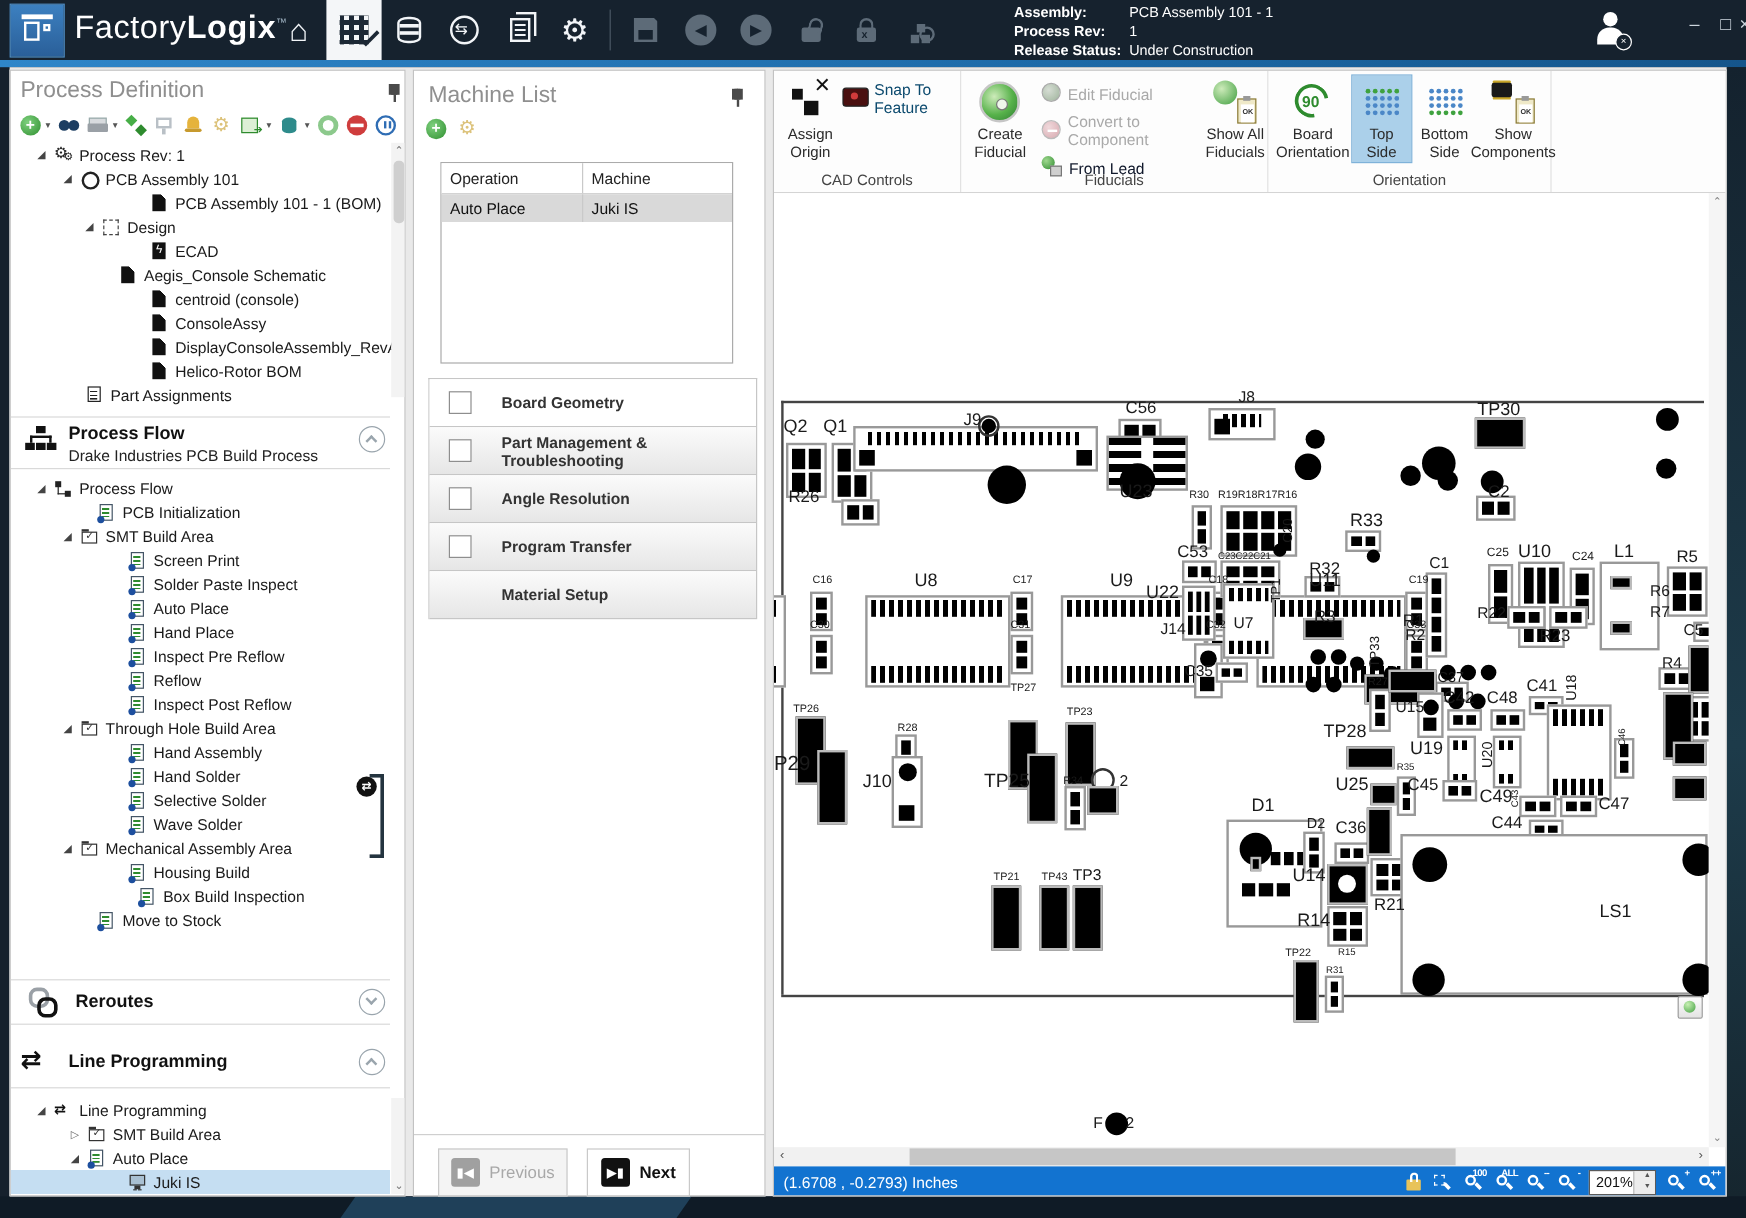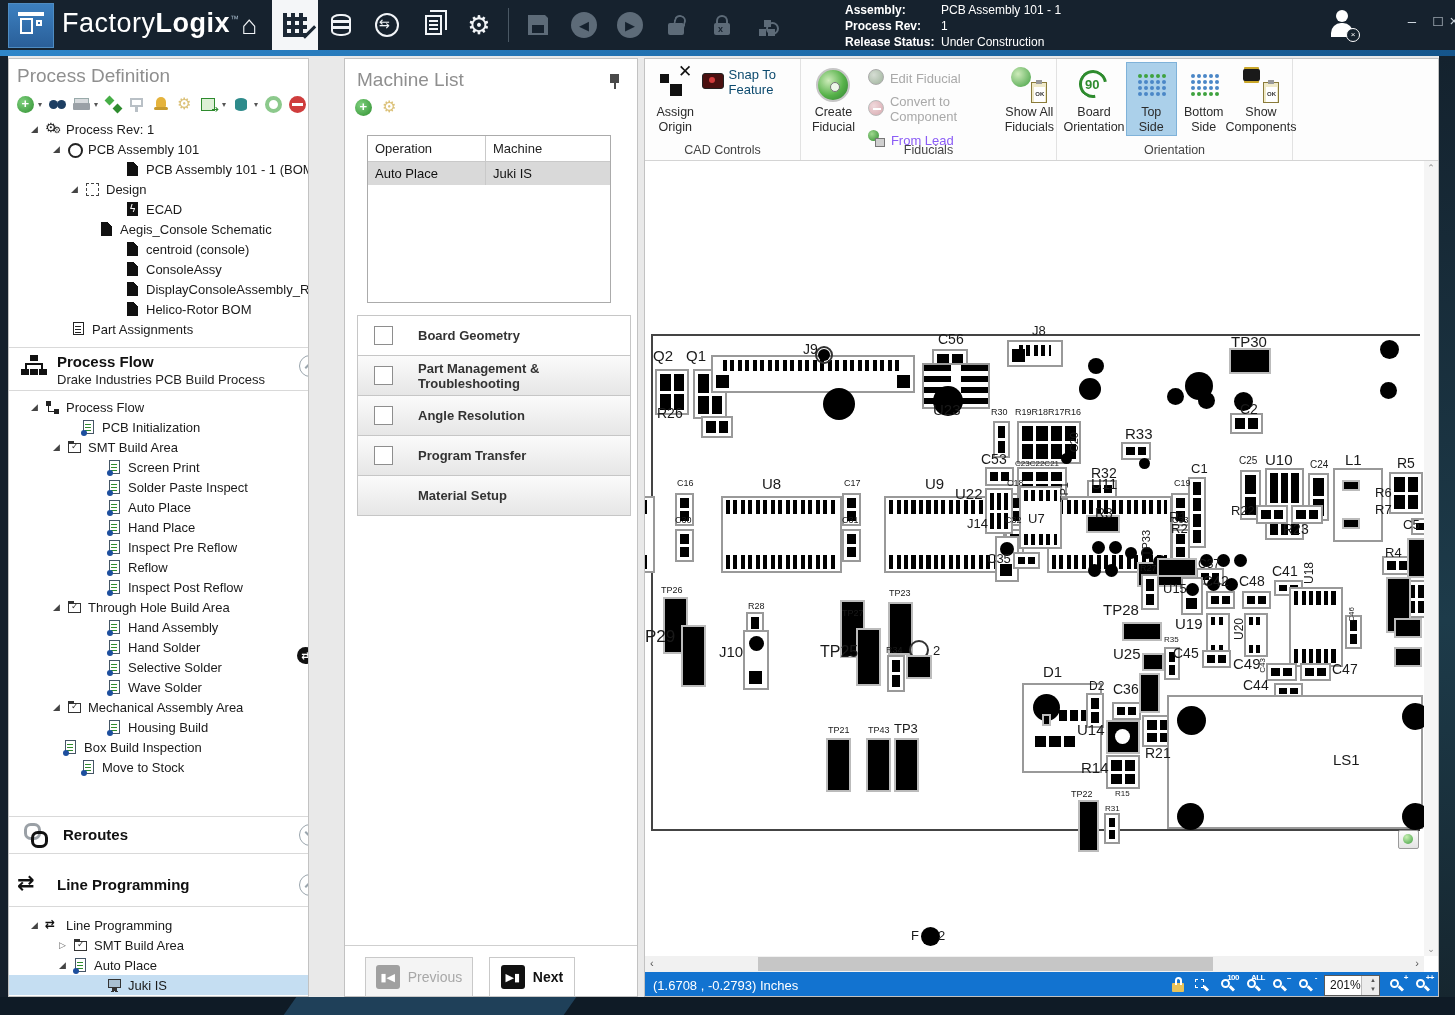--- a/index.html
+++ b/index.html
@@ -57,21 +57,21 @@
   #content-bg{left:8px;top:56px;width:1431px;height:941px;background:#e9e9e9;}
   #right-edge{left:1439px;top:56px;width:16px;height:941px;background:linear-gradient(180deg,#14222e,#1d3b4a 60%,#16262f);}
   #bottom-strip{left:0;top:997px;width:1455px;height:18px;background:#0f1b26;overflow:hidden;}
   #bottom-strip::before{content:"";position:absolute;left:290px;top:0;width:280px;height:18px;background:#234a66;transform:skewX(-35deg);opacity:.8;}
   .panel{background:#fff;border:1px solid #c2c2c2;box-sizing:border-box;}
   .ptitle{color:#8f8f8f;font-size:19px;}
   .pin{position:absolute;width:14px;height:16px;}
   .pin::before{content:"";position:absolute;left:5px;top:1px;width:5px;height:9px;background:#4a4a4a;box-shadow:-2px 0 0 #4a4a4a,2px 0 0 #4a4a4a;}
   .pin::after{content:"";position:absolute;left:7px;top:10px;width:1.5px;height:6px;background:#4a4a4a;}
   
-  #left-panel{left:8px;top:58px;width:301px;height:939px;overflow:hidden;}
+  #left-panel{left:8px;top:58px;width:330px;height:939px;overflow:hidden;}
   #pd-toolbar{position:absolute;left:8px;top:34px;height:22px;display:flex;align-items:center;gap:7px;}
   .sbico{position:relative;width:17px;height:17px;flex:none;}
   .caret{font-size:8px;color:#555;margin-left:-3px;}
   .sb-add{border-radius:50%;background:radial-gradient(circle at 35% 35%,#7ed07e,#2f8f2f);}
   .sb-add::after{content:"+";position:absolute;left:4.5px;top:0px;color:#fff;font-size:13px;font-weight:bold;}
   .sb-find::before{content:"";position:absolute;left:0;top:4px;width:9px;height:9px;border-radius:50%;background:#1d3e62;box-shadow:8px 0 0 #1d3e62;}
   .sb-print::before{content:"";position:absolute;left:1px;top:2px;width:13px;height:5px;background:#d8dbde;border:1px solid #9aa;}
   .sb-print::after{content:"";position:absolute;left:0;top:7px;width:17px;height:7px;background:#9aa0a6;border-radius:1px;}
   .sb-merge::before{content:"";position:absolute;left:1px;top:1px;width:7px;height:7px;background:#47ae47;transform:rotate(45deg);}
   .sb-merge::after{content:"";position:absolute;right:1px;bottom:1px;width:7px;height:7px;background:#2e8b2e;transform:rotate(45deg);}
@@ -154,21 +154,21 @@
   #right-panel{left:644px;top:58px;width:795px;height:939px;border:1px solid #c2c2c2;background:#fff;box-sizing:border-box;overflow:hidden;}
   #ribbon{position:absolute;left:0;top:0;width:793px;height:102px;background:#fdfdfd;border-bottom:1px solid #d4d4d4;box-sizing:border-box;display:flex;}
   .rgroup{position:relative;height:100%;border-right:1px solid #e2e2e2;box-sizing:border-box;}
   .rcaption{position:absolute;left:0;right:0;bottom:3px;text-align:center;font-size:12.5px;color:#444;}
   .ritems{position:absolute;left:0;top:4px;right:0;bottom:22px;display:flex;align-items:flex-start;padding-left:6px;}
   .rbig{display:flex;flex-direction:column;align-items:center;width:58px;margin:0 2px;padding-top:2px;font-size:12.5px;color:#2b2b2b;text-align:center;line-height:15px;}
   .rbig.selected{background:#abd0ea;outline:1px solid #7fb2d9;}
   .rbig .iconbox{height:40px;display:flex;align-items:center;justify-content:center;}
   .rinline{display:flex;align-items:center;gap:5px;font-size:13px;color:#0c4a6e;margin:4px 4px 0 2px;}
   .rstack{display:flex;flex-direction:column;gap:6px;margin:6px 6px 0 8px;}
-  .rstack .srow{display:flex;align-items:center;gap:6px;font-size:13px;color:#8b5cf6;}
+  .rstack .srow{display:flex;align-items:center;gap:6px;font-size:13px;color:#0f172a;}
   .rstack .srow.dis{color:#a9a9a9;}
   .ri{position:relative;display:inline-block;}
   .ri-assign-origin{width:34px;height:34px;}
   .ri-assign-origin i{position:absolute;background:#111;}
   .ri-assign-origin .s1{left:2px;top:6px;width:9px;height:9px;}
   .ri-assign-origin .s2{left:12px;top:16px;width:12px;height:12px;}
   .ri-assign-origin b{position:absolute;right:0;top:-4px;font-size:17px;color:#111;}
   .ri-snap{width:20px;height:14px;background:#4a1010;border:1.5px solid #222;border-radius:3px;}
   .ri-snap::after{content:"";position:absolute;left:6px;top:3px;width:6px;height:6px;border-radius:50%;background:#d03b3b;}
   .ri-fid-green{width:34px;height:34px;border-radius:50%;background:radial-gradient(circle at 35% 35%,#cdebba,#57b24a 55%,#2e7d32);border:2px solid #c6c6c6;box-sizing:border-box;}
@@ -500,21 +500,21 @@
         </span>
         <span>Mechanical Assembly Area</span>
       </div>
       <div class="trow" style="padding-left: 84px;">
         <span class="exp"></span>
         <span class="ti ti-step">
           <i></i>
         </span>
         <span>Housing Build</span>
       </div>
-      <div class="trow" style="padding-left: 40px;">
+      <div class="trow" style="padding-left: 92px;">
         <span class="exp"></span>
         <span class="ti ti-step">
           <i></i>
         </span>
         <span>Box Build Inspection</span>
       </div>
       <div class="trow" style="padding-left: 58px;">
         <span class="exp"></span>
         <span class="ti ti-step">
           <i></i>
@@ -1170,21 +1170,21 @@
       <span class="pcb-lbl" style="left: 426px; top: 629px; font-size: 9px;">TP22</span>
       <span class="pcb-lbl" style="left: 460px; top: 644px; font-size: 8px;">R31</span>
       <span class="pcb-lbl" style="left: 398px; top: 503px; font-size: 15px;">D1</span>
       <span class="pcb-lbl" style="left: 183px; top: 565px; font-size: 9px;">TP21</span>
       <span class="pcb-lbl" style="left: 223px; top: 565px; font-size: 9px;">TP43</span>
       <span class="pcb-lbl" style="left: 249px; top: 561px; font-size: 13px;">TP3</span>
       <span class="pcb-lbl" style="left: 16px; top: 425px; font-size: 9px;">TP26</span>
       <span class="pcb-lbl" style="left: 0px; top: 467px; font-size: 17px;">P29</span>
       <span class="pcb-lbl" style="left: 103px; top: 441px; font-size: 9px;">R28</span>
       <span class="pcb-lbl" style="left: 74px; top: 483px; font-size: 15px;">J10</span>
-      <span class="pcb-lbl" style="left: 197px; top: 448px; font-size: 9px; text-align: center;">TP27</span>
+      <span class="pcb-lbl" style="left: 197px; top: 408px; font-size: 9px; text-align: center;">TP27</span>
       <span class="pcb-lbl" style="left: 244px; top: 428px; font-size: 9px;">TP23</span>
       <span class="pcb-lbl" style="left: 175px; top: 483px; font-size: 16px;">TP25</span>
       <span class="pcb-lbl" style="left: 241px; top: 485px; font-size: 9px;">R34</span>
       <span class="pcb-lbl" style="left: 288px; top: 483px; font-size: 13px;">2</span>
       <span class="pcb-lbl" style="left: 688px; top: 591px; font-size: 15px;">LS1</span>
       <span class="pcb-lbl" style="left: 266px; top: 768px; font-size: 13px;">F</span>
       <span class="pcb-lbl" style="left: 293px; top: 768px; font-size: 13px;">2</span>
       <span class="pcb-lbl" style="left: 117px; top: 315px; font-size: 15px;">U8</span>
       <span class="pcb-lbl" style="left: 280px; top: 315px; font-size: 15px;">U9</span>
       <span class="pcb-lbl" style="left: 446px; top: 315px; font-size: 15px;">U11</span>

